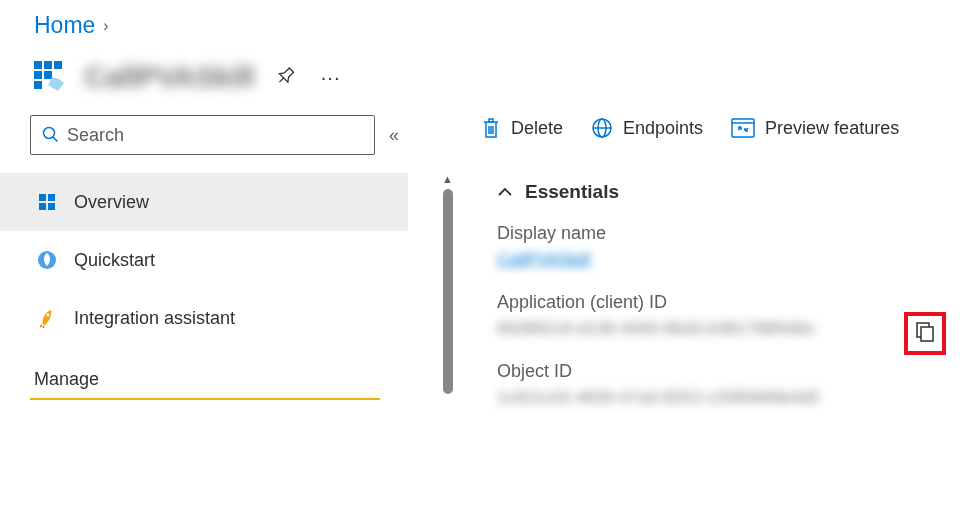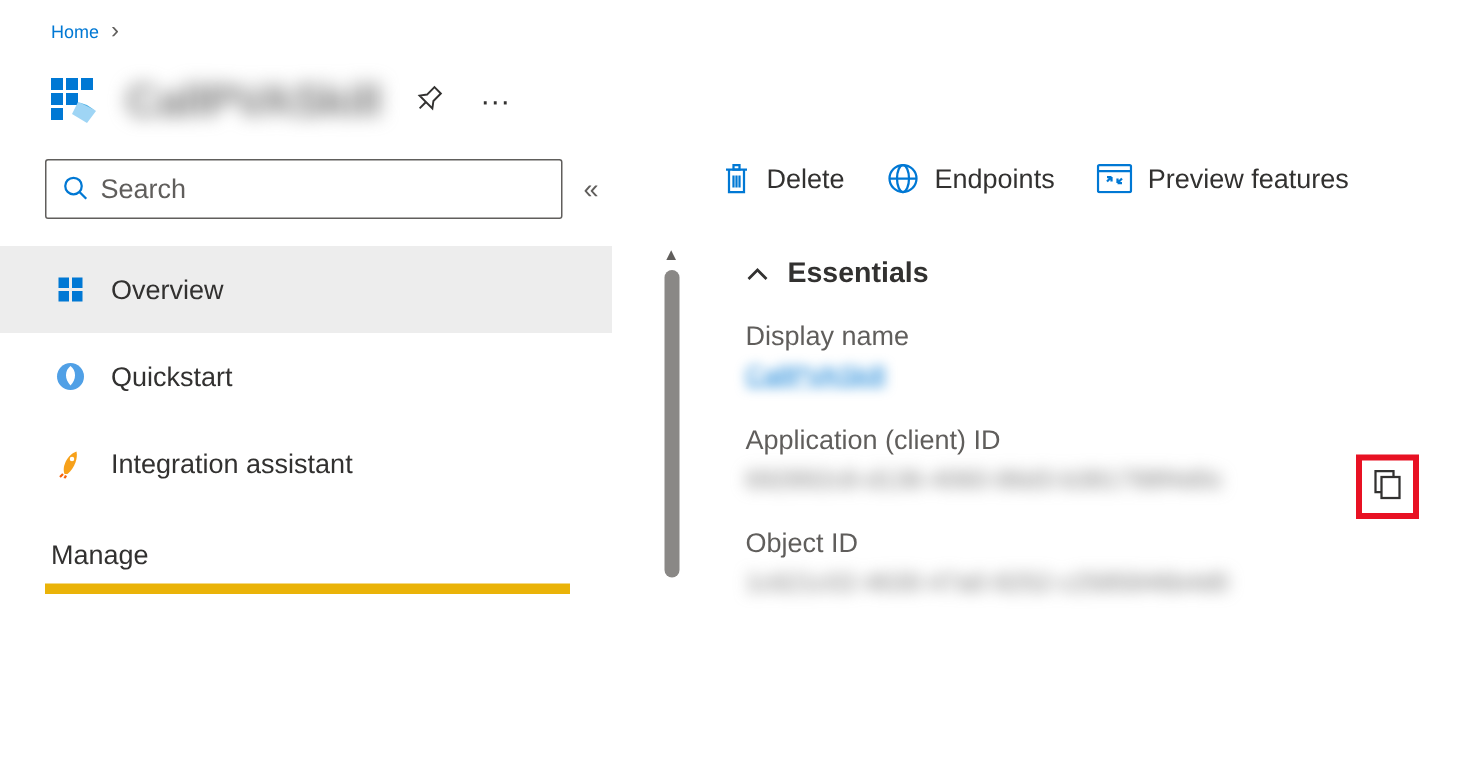--- a/index.html
+++ b/index.html
@@ -14,21 +14,21 @@
   }
   
   .breadcrumb {
     padding: 12px 34px 8px;
     display: flex;
     align-items: center;
     gap: 8px;
   }
   .breadcrumb a {
     color: #0078d4;
-    font-size: 12px;
+    font-size: 23px;
     text-decoration: none;
   }
   .breadcrumb .sep {
     color: #605e5c;
     font-size: 16px;
   }
   
   .title-row {
     display: flex;
     align-items: center;
@@ -116,21 +116,21 @@
     height: 22px;
     display: flex;
     align-items: center;
     justify-content: center;
   }
   .section-header {
     font-size: 18px;
     font-weight: 400;
     color: #323130;
     padding: 22px 4px 8px;
-    border-bottom: 7px solid #eab308;
+    border-bottom: 2px solid #eab308;
     width: 350px;
   }
   .scrollbar-track {
     position: absolute;
     right: -30px;
     top: 0;
     width: 12px;
     height: 300px;
   }
   .scrollbar-thumb {

